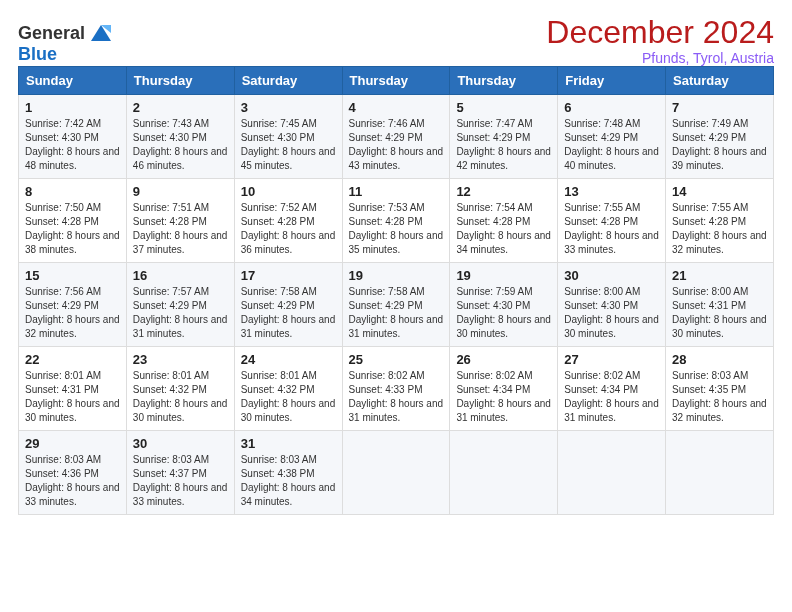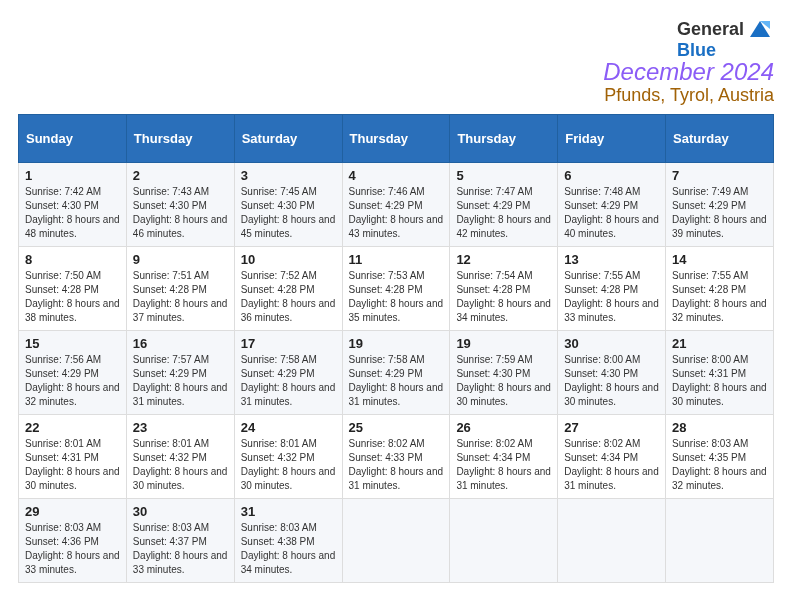--- a/index.html
+++ b/index.html
@@ -12,23 +12,20 @@
     }
     .page {
       width: 792px;
       min-height: 612px;
       background: #fff;
       padding: 15px 18px 15px 18px;
     }
     .header {
       display: flex;
       justify-content: space-between;
-      align-items: flex-end;
-      margin-bottom: 8px;
-      flex-direction: column;
     }
     .logo {
       display: flex;
       align-items: center;
       gap: 0;
     }
     .logo-text {
       font-size: 18px;
       font-weight: bold;
       color: #333;
@@ -37,42 +34,41 @@
     .logo-text .blue { color: #1a6fc4; }
     .logo-icon {
       width: 28px;
       height: 28px;
       margin-left: 2px;
     }
     .title-block {
       text-align: right;
     }
     .month-title {
-      font-size: 24px;
+      font-size: 32px;
       font-weight: normal;
+      color: #b91c1c;
+      line-height: 1.1;
+    }
+    .subtitle {
+      font-size: 14px;
       color: #8b5cf6;
-      line-height: 1.1;
-      font-style: italic;
-    }
-    .subtitle {
-      font-size: 18px;
-      color: #a16207;
     }
     .calendar {
       width: 100%;
       border-collapse: collapse;
       border: 1px solid #ccc;
     }
     .calendar th {
       background: #2a6fba;
       color: #fff;
       font-size: 13px;
       font-weight: bold;
       text-align: left;
-      padding: 16px 7px;
+      padding: 6px 7px;
       border: 1px solid #2060a0;
     }
     .calendar td {
       vertical-align: top;
       padding: 5px 6px;
       font-size: 10.5px;
       color: #333;
       border: 1px solid #ddd;
       width: calc(100% / 7);
       background: #fff;

